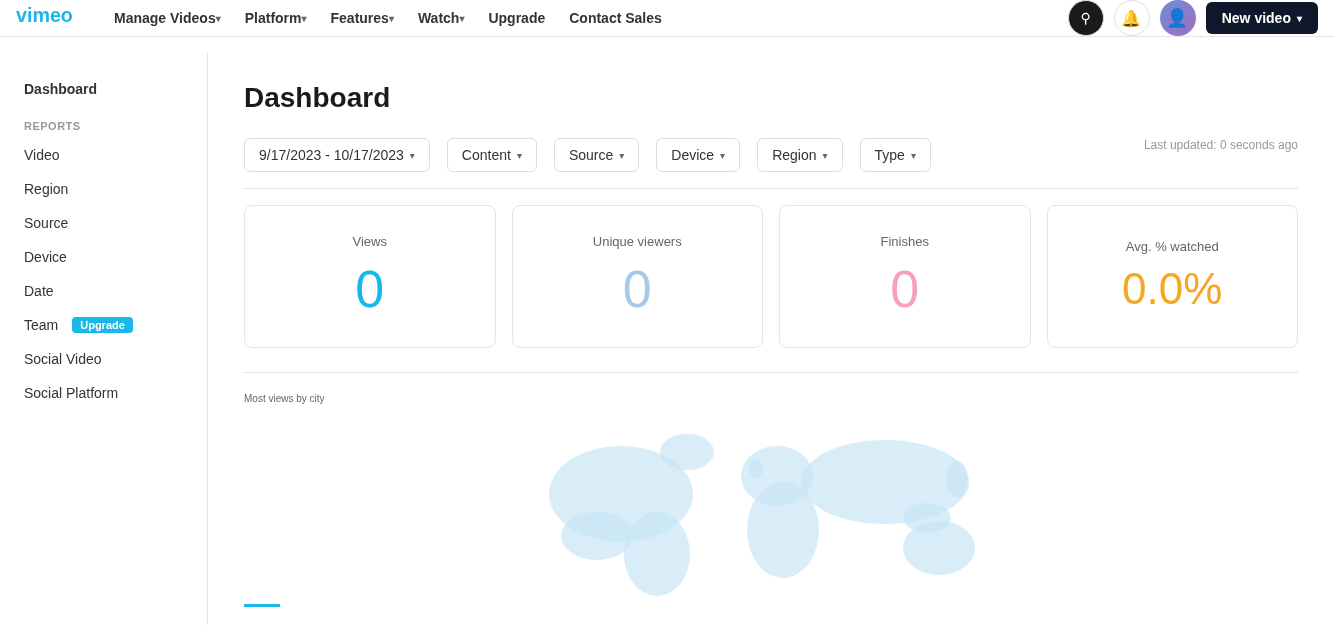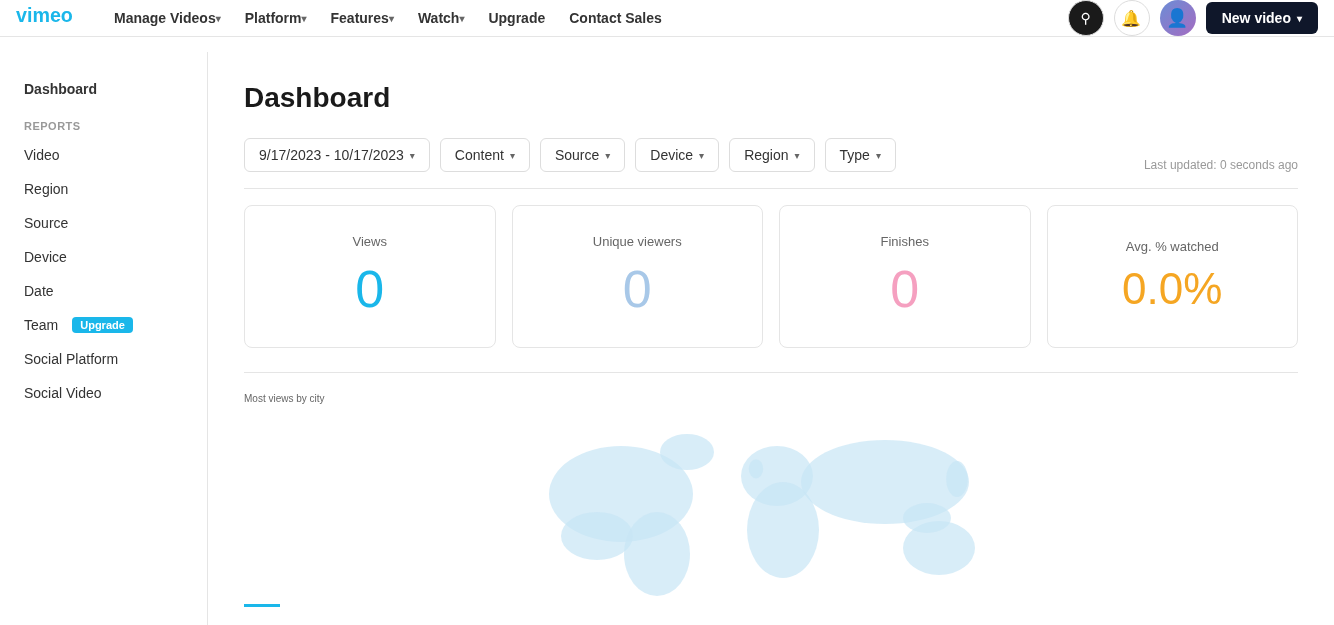--- a/index.html
+++ b/index.html
@@ -62,21 +62,21 @@
       background: #1ab7ea; color: #fff; font-size: 11px; font-weight: 700;
       padding: 2px 8px; border-radius: 4px; margin-left: 6px;
     }
 
     
     .main { flex: 1; overflow-y: auto; background: #fff; }
     .main-inner { padding: 30px 36px; }
     .page-title { font-size: 28px; font-weight: 700; color: #1a1a1a; margin-bottom: 24px; }
 
     
-    .filters-bar { display: flex; align-items: flex-end; gap: 10px; margin-bottom: 8px; flex-wrap: wrap; }
+    .filters-bar { display: flex; align-items: flex-start; gap: 17px; margin-bottom: 8px; flex-wrap: wrap; }
     .filter-btn {
       display: flex; align-items: center; gap: 6px; padding: 8px 14px;
       border: 1px solid #ddd; border-radius: 6px; background: #fff;
       font-size: 14px; color: #333; cursor: pointer; white-space: nowrap;
     }
     .filter-btn .chevron { font-size: 10px; color: #666; }
     .last-updated { margin-left: auto; font-size: 12px; color: #999; }
 
     
     .divider { border: none; border-top: 1px solid #e5e5e5; margin: 16px 0; }
@@ -173,24 +173,24 @@
       <span>Device</span>
     </div>
     <div class="sidebar-item">
       <span>Date</span>
     </div>
     <div class="sidebar-item">
       <span>Team</span>
       <span class="upgrade-badge">Upgrade</span>
     </div>
     <div class="sidebar-item">
+      <span>Social Video</span>
+    </div>
+    <div class="sidebar-item">
       <span>Social Platform</span>
-    </div>
-    <div class="sidebar-item">
-      <span>Social Video</span>
     </div>
   </aside>
 
   <main class="main">
     <div class="main-inner">
       <h1 class="page-title">Dashboard</h1>
 
       <div class="filters-bar">
         <button class="filter-btn">
           <span>9/17/2023 - 10/17/2023</span>

